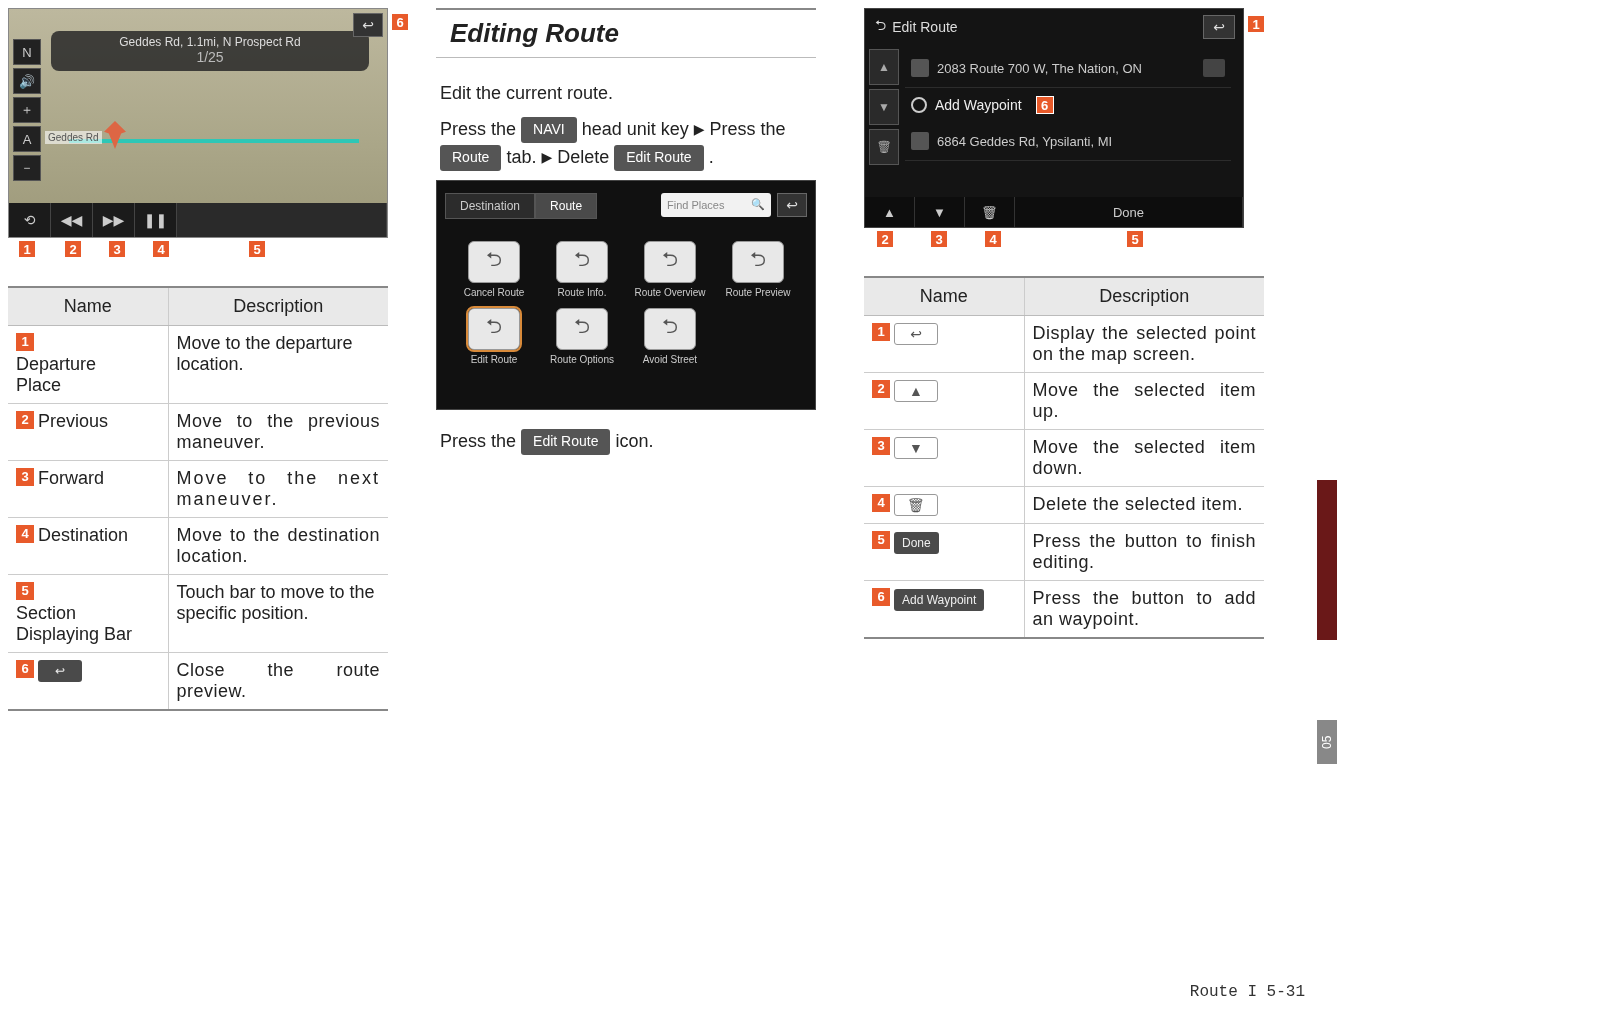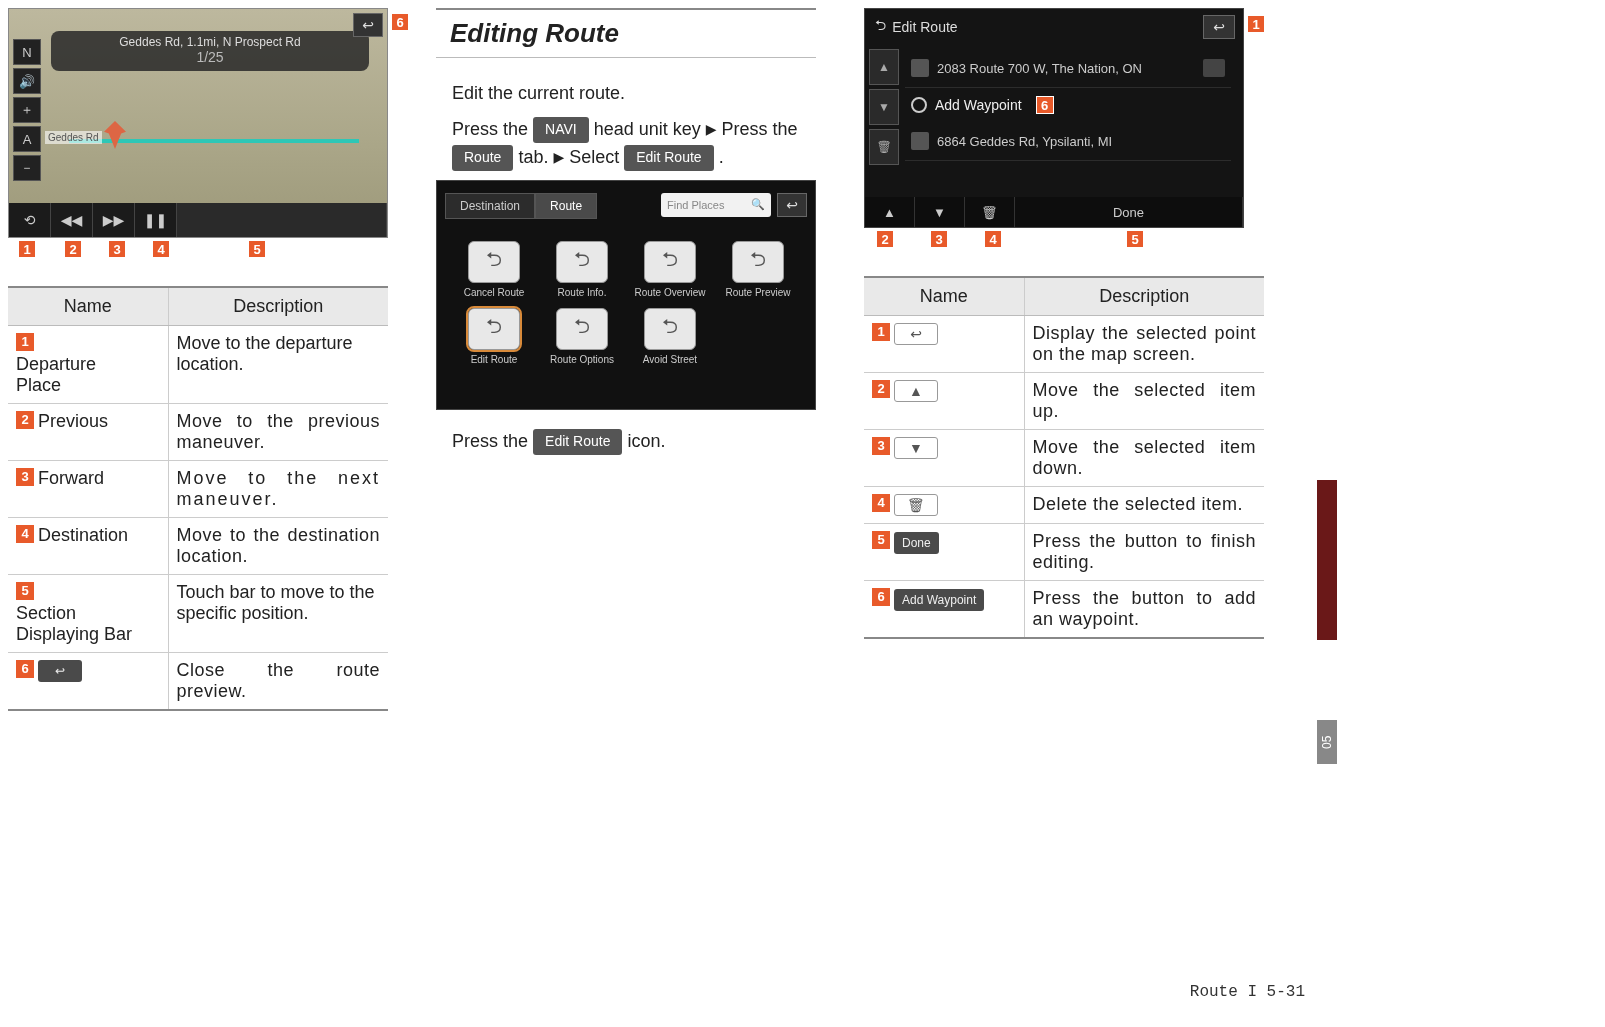--- a/index.html
+++ b/index.html
@@ -118,21 +118,21 @@
     border:1px solid #999; border-radius:3px; padding:0 10px; vertical-align:middle;
   }
   .desc-just { text-align:justify; letter-spacing:0.5px;}
 
   
   .section-title-wrap { border-top:2px solid #888; padding-top:6px; margin-bottom:22px;}
   .section-title {
     border-bottom:1px solid #bbb; padding:2px 0 8px 14px;
     font-size:26px; font-weight:bold; font-style:italic; color:#222;
   }
-  .body-text { font-size:18px; line-height:1.55; margin:8px 16px; }
+  .body-text { font-size:18px; line-height:1.55; margin:8px 4px; }
   .key-btn {
     display:inline-block; background:#555; color:#fff; font-size:14px;
     padding:2px 12px; border-radius:3px; vertical-align:middle;
   }
   .tri { display:inline-block; vertical-align:middle; font-size:14px; color:#222;}
   .route-shot {
     width:380px; height:230px; background:#111; position:relative;
     border:1px solid #444;
   }
   .route-tabs {
@@ -304,21 +304,21 @@
     <div class="body-text">Edit the current route.</div>
     <div class="body-text">
       <span>Press the </span>
       <span class="key-btn">NAVI</span>
       <span> head unit key </span>
       <span class="tri">▶</span>
       <span> Press the </span>
       <span class="key-btn">Route</span>
       <span> tab. </span>
       <span class="tri">▶</span>
-      <span> Select </span>
+      <span> Delete </span>
       <span class="key-btn">Edit Route</span>
       <span> .</span>
     </div>
 
     <div class="route-shot">
       <div class="route-tabs">
         <div class="route-tab">Destination</div>
         <div class="route-tab active">Route</div>
       </div>
       <div class="route-search">

